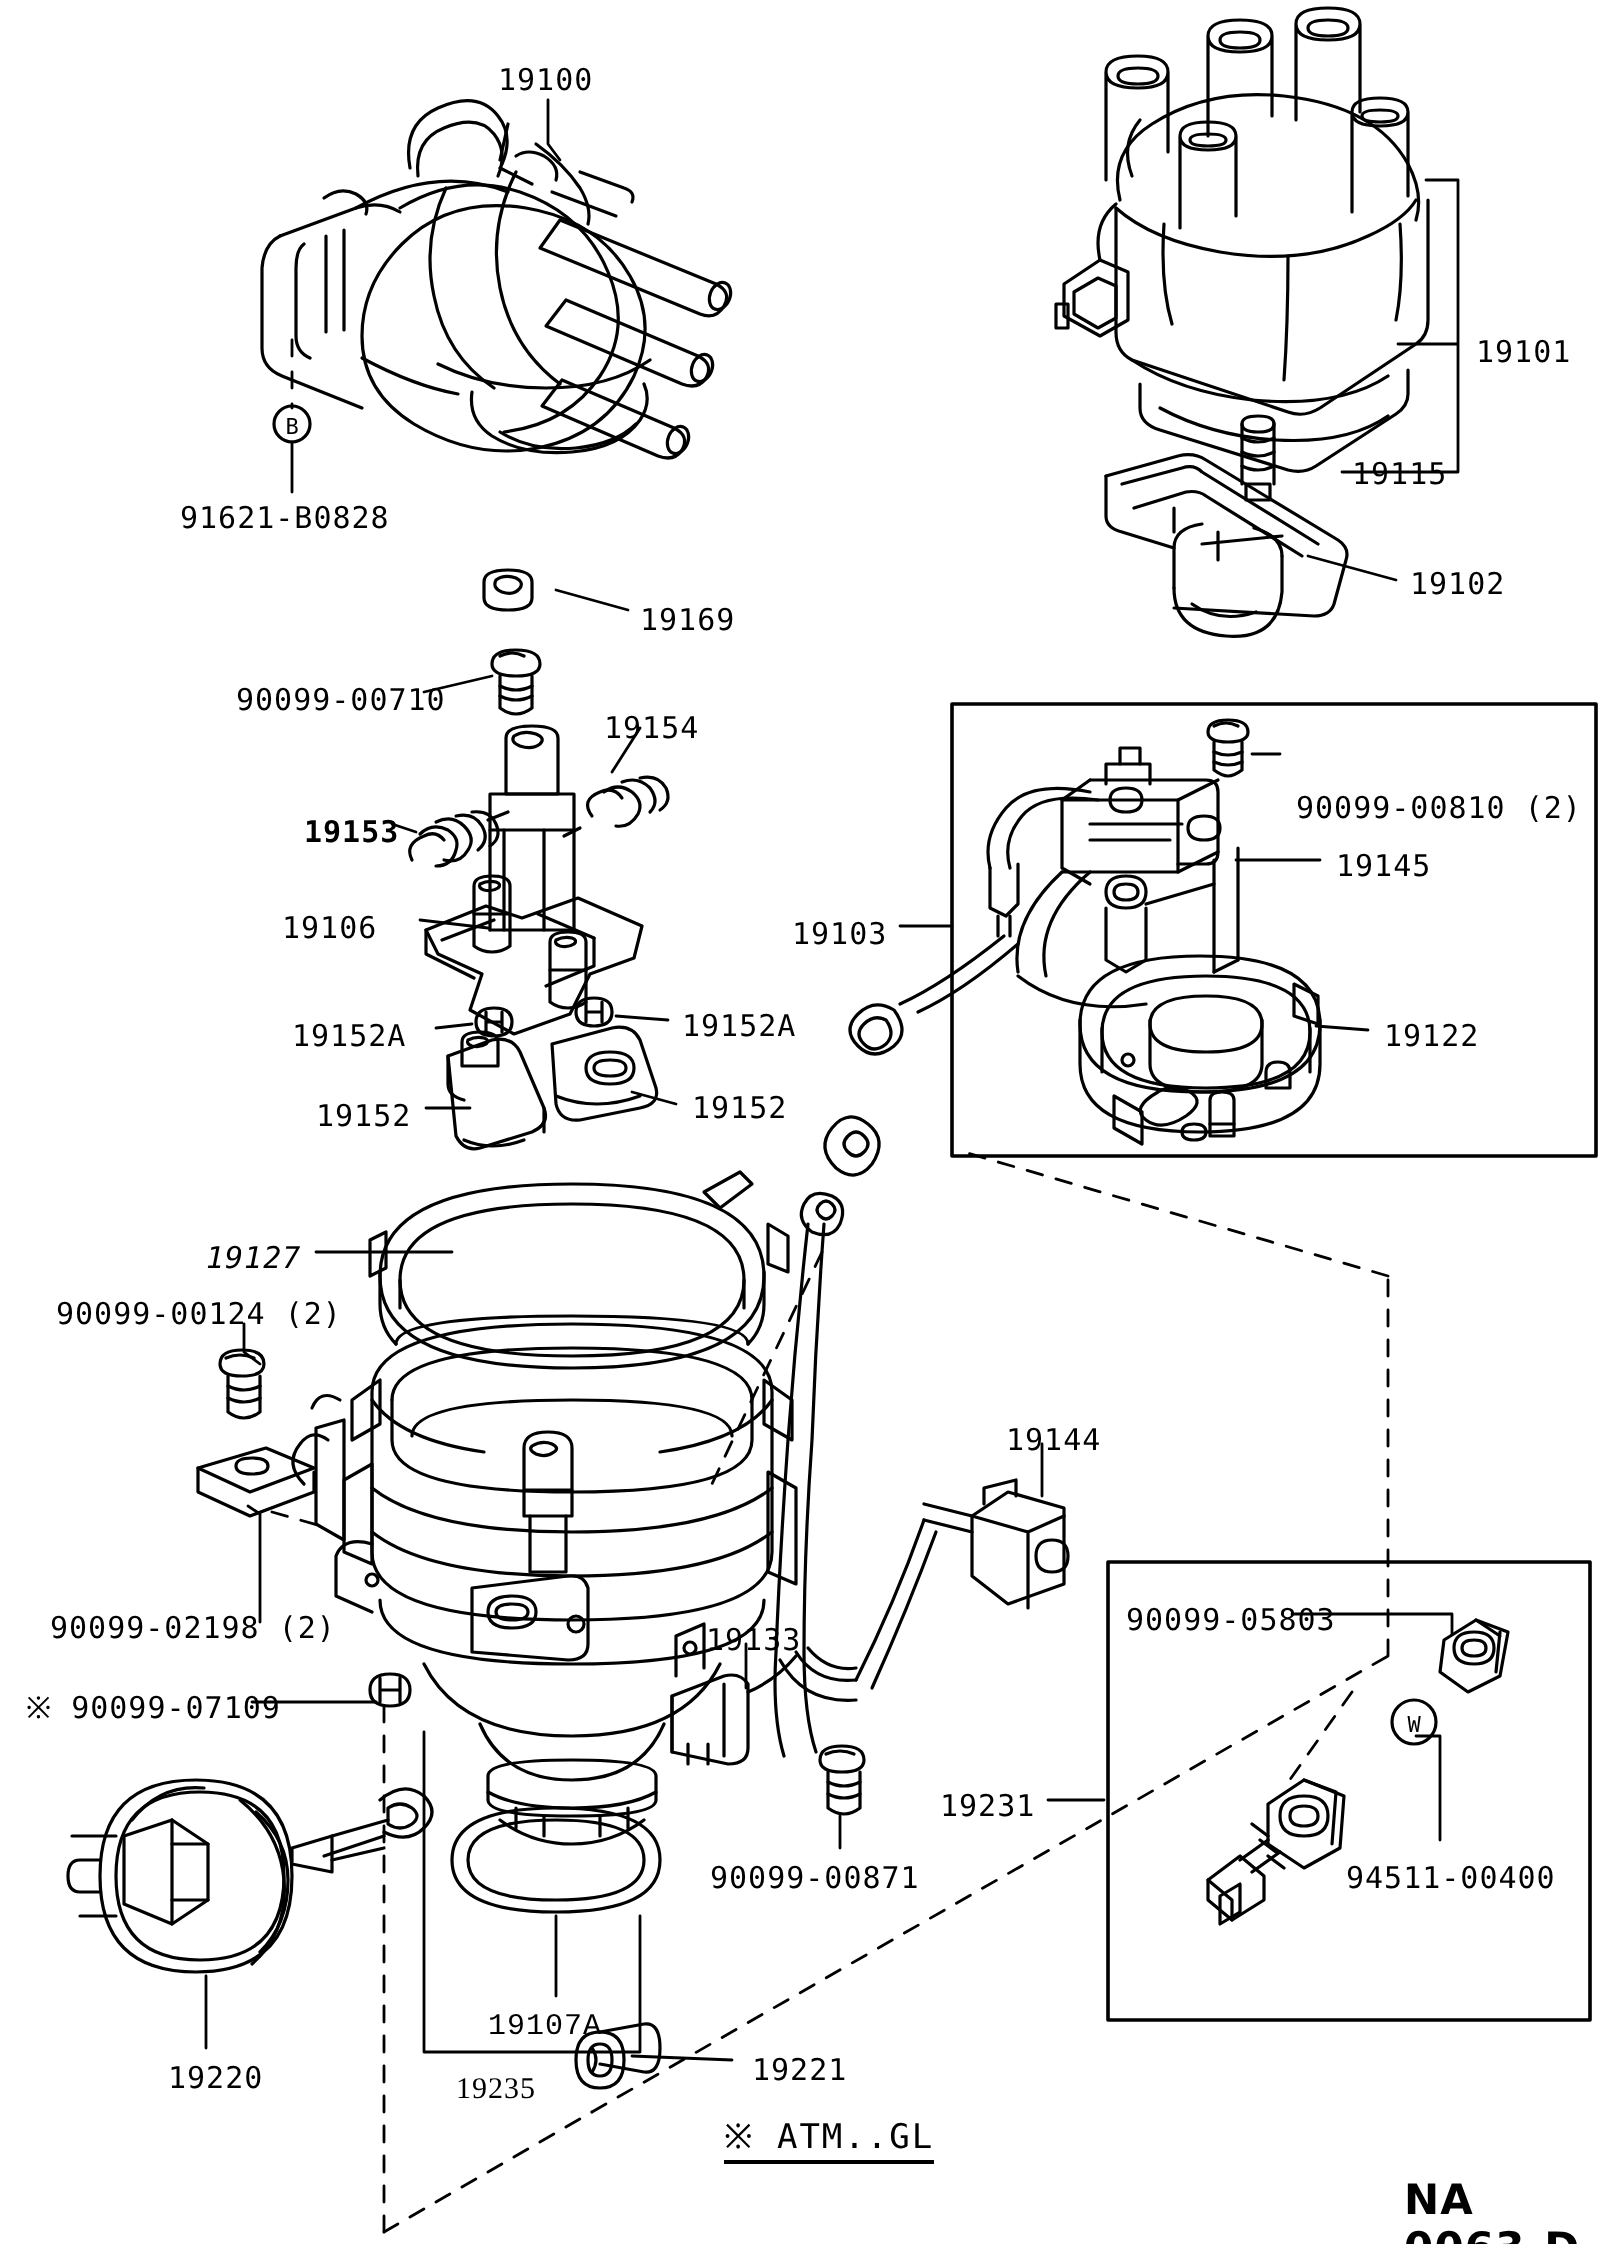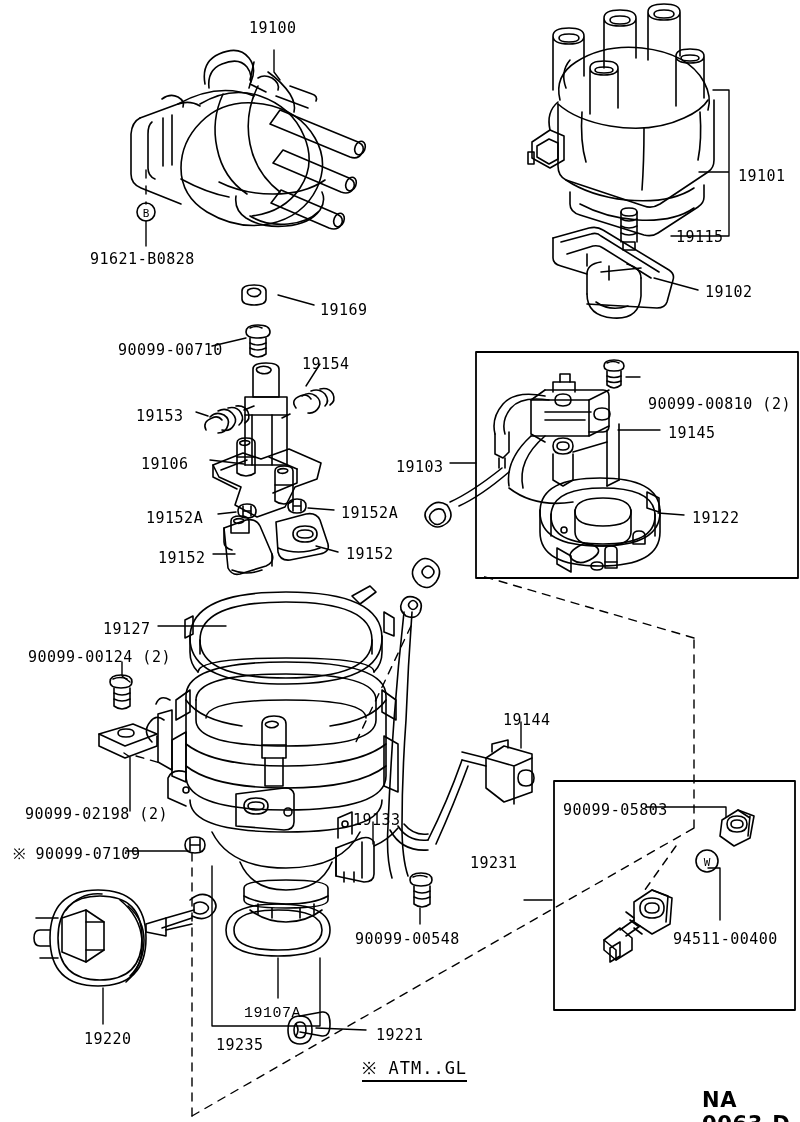--- a/index.html
+++ b/index.html
@@ -444,48 +444,48 @@
       <path d="M646 807 l80 0 l0 10"></path>
       <path d="M720 920 l0 -52 l-12 0"></path>
       <path d="M103 1024 l0 -36"></path>
       <path d="M278 998 l0 -40"></path>
       <path d="M366 1030 l-50 -2"></path>
     </g>
   </g>
 </svg>
 
 <div id="labels">
-    <div class="lbl" style="left: 249px; top: 21px;">19100</div>
+    <div class="lbl" style="left: 249px; top: 33px;">19100</div>
     <div class="lbl" style="left: 90px; top: 252px;">91621-B0828</div>
     <div class="lbl" style="left: 738px; top: 169px;">19101</div>
     <div class="lbl" style="left: 676px; top: 230px;">19115</div>
     <div class="lbl" style="left: 705px; top: 285px;">19102</div>
     <div class="lbl" style="left: 320px; top: 303px;">19169</div>
     <div class="lbl" style="left: 118px; top: 343px;">90099-00710</div>
     <div class="lbl" style="left: 302px; top: 357px;">19154</div>
-    <div class="lbl" style="left: 136px; top: 409px;">19153</div>
+    <div class="lbl" style="left: 152px; top: 409px; font-weight: bold;">19153</div>
     <div class="lbl" style="left: 141px; top: 457px;">19106</div>
     <div class="lbl" style="left: 146px; top: 511px;">19152A</div>
     <div class="lbl" style="left: 341px; top: 506px;">19152A</div>
     <div class="lbl" style="left: 158px; top: 551px;">19152</div>
     <div class="lbl" style="left: 346px; top: 547px;">19152</div>
     <div class="lbl" style="left: 396px; top: 460px;">19103</div>
     <div class="lbl" style="left: 648px; top: 373px; margin-top: 24px;">90099-00810 (2)</div>
     <div class="lbl" style="left: 668px; top: 426px;">19145</div>
     <div class="lbl" style="left: 692px; top: 511px;">19122</div>
-    <div class="lbl" style="left: 103px; top: 622px;">19127</div>
+    <div class="lbl" style="left: 103px; top: 622px; font-style: italic;">19127</div>
     <div class="lbl" style="left: 28px; top: 650px;">90099-00124 (2)</div>
     <div class="lbl" style="left: 25px; top: 807px;">90099-02198 (2)</div>
     <div class="lbl" style="left: 13px; top: 847px;">※ 90099-07109</div>
     <div class="lbl" style="left: 503px; top: 713px;">19144</div>
     <div class="lbl" style="left: 353px; top: 813px;">19133</div>
-    <div class="lbl" style="left: 355px; top: 932px;">90099-00548</div>
-    <div class="lbl" style="left: 470px; top: 856px;">19231</div>
+    <div class="lbl" style="left: 355px; top: 932px;">90099-00871</div>
+    <div class="lbl" style="left: 470px; top: 896px;">19231</div>
     <div class="lbl" style="left: 563px; top: 803px;">90099-05803</div>
     <div class="lbl" style="left: 673px; top: 932px;">94511-00400</div>
     <div class="lbl" style="left: 84px; top: 1032px;">19220</div>
     <div class="lbl" style="left: 244px; top: 1006px; font-family: Liberation Mono, monospace;">19107A</div>
-    <div class="lbl" style="left: 216px; top: 1038px;">19235</div>
+    <div class="lbl" style="left: 228px; top: 1038px; font-family: Liberation Serif, serif;">19235</div>
     <div class="lbl" style="left: 376px; top: 1028px;">19221</div>
   </div>
 
 <div class="foot" style="left:362px;top:1056px;">※ ATM..GL</div>
 <div class="corner" style="left:702px;top:1088px;">NA 0063-D</div>
 
 </body></html>

